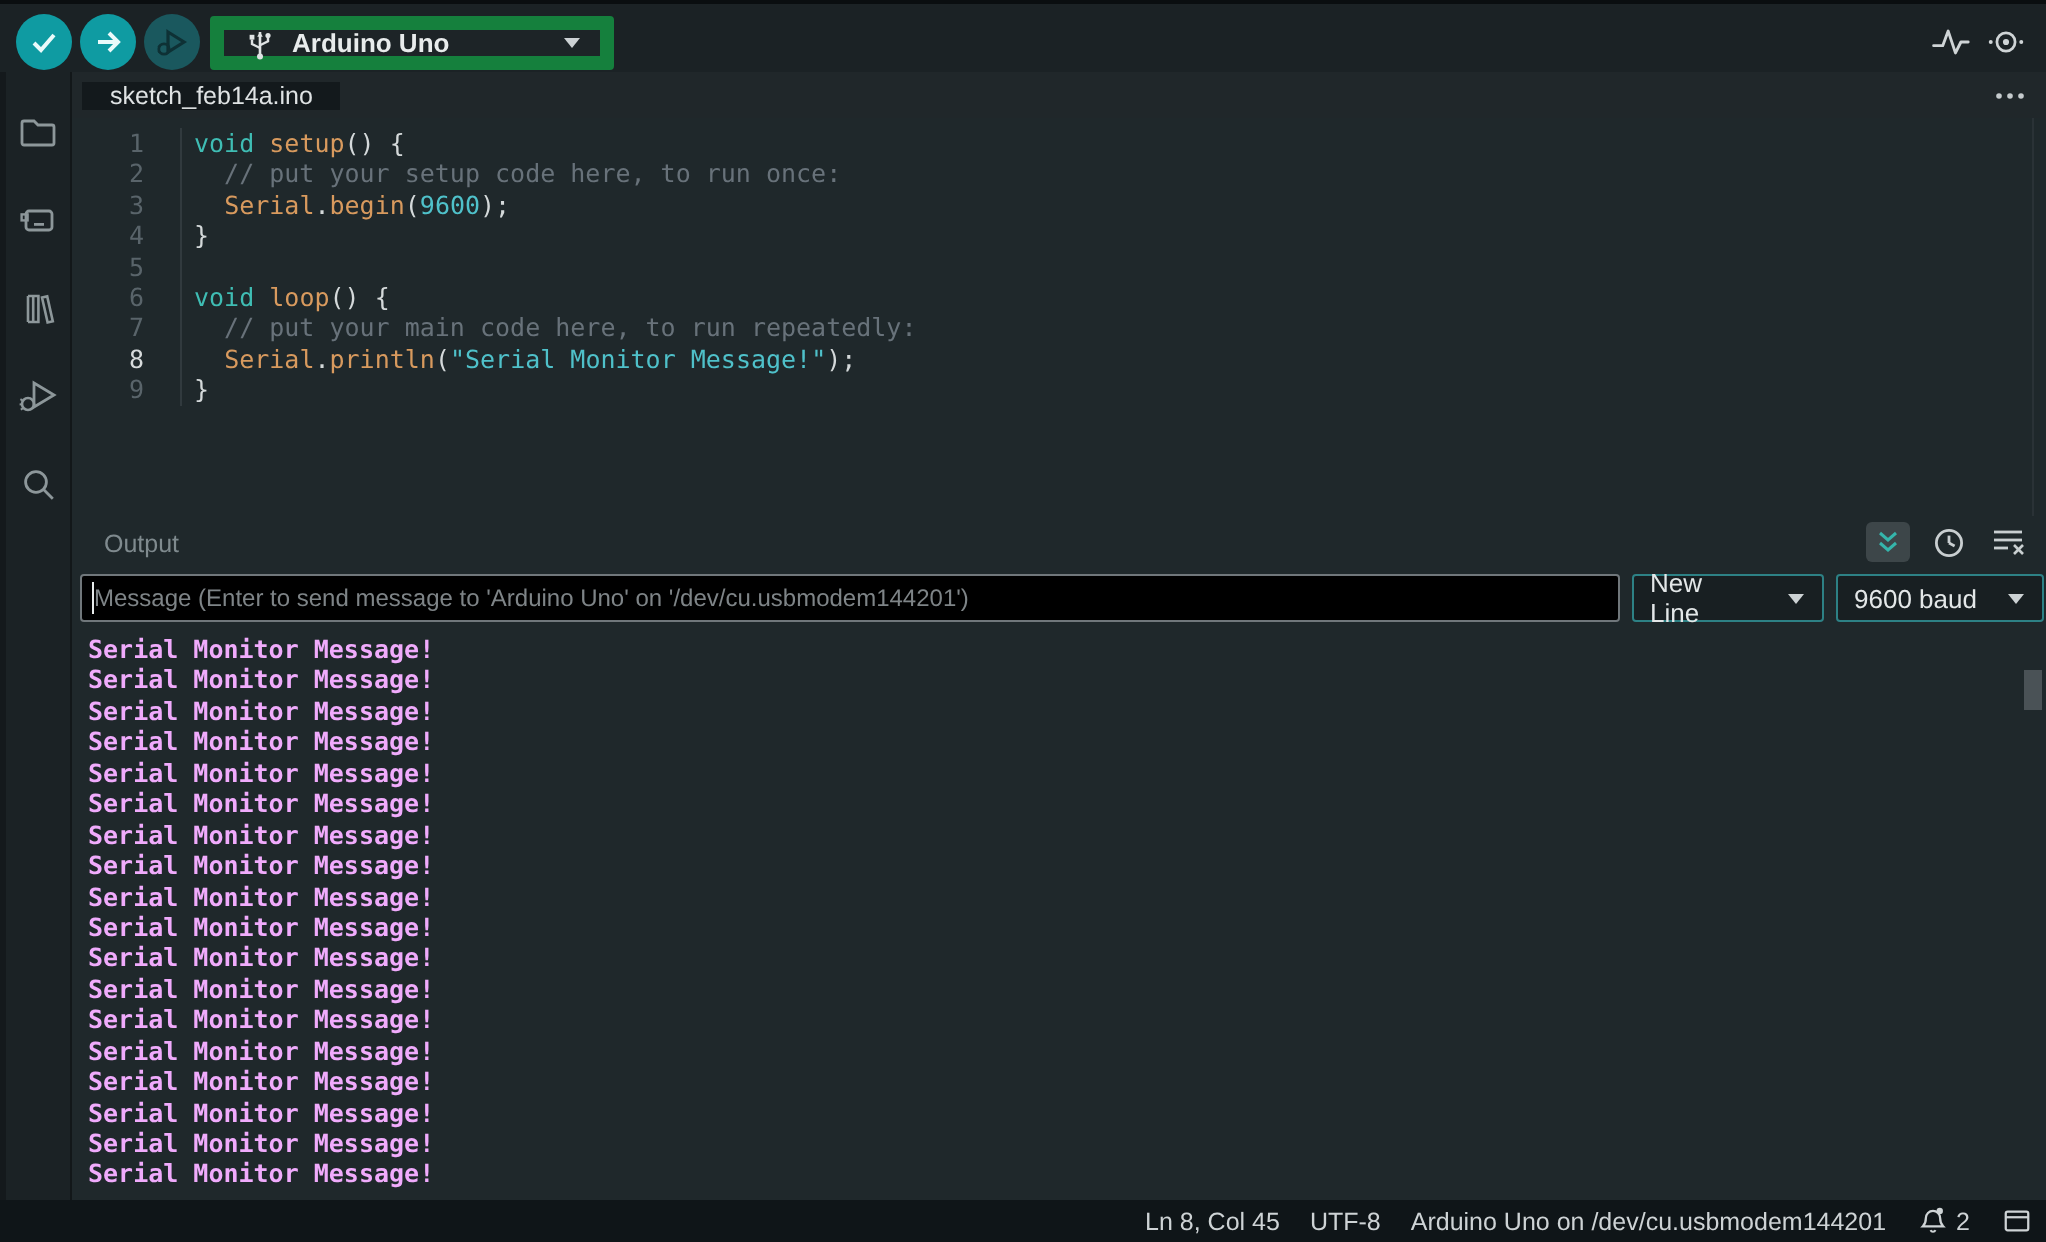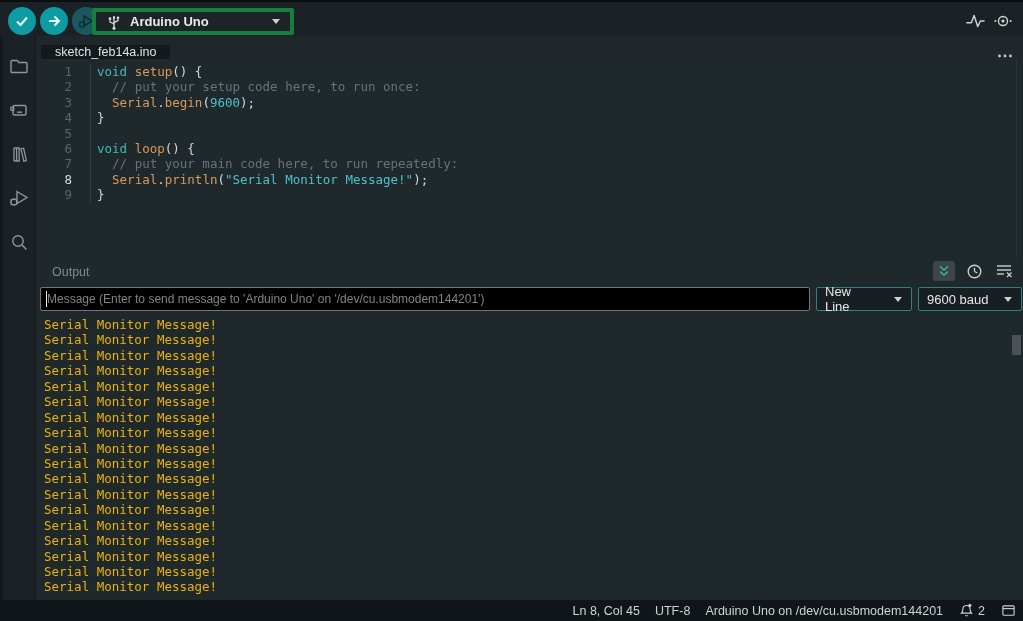--- a/index.html
+++ b/index.html
@@ -12,33 +12,33 @@
   }
   *{margin:0;padding:0;box-sizing:border-box;}
   html,body{background:#000;}
   body{font-family:"Liberation Sans",sans-serif;}
   .app{position:relative;width:1023px;height:621px;background:var(--bg-toolbar);overflow:hidden;}
 
   
   .toolbar{position:absolute;left:0;top:0;width:1023px;height:36px;background:var(--bg-toolbar);border-top:2px solid #0a0e10;}
   .circle-btn{position:absolute;top:5px;width:28px;height:28px;border-radius:50%;background:var(--accent);display:flex;align-items:center;justify-content:center;cursor:pointer;}
   .circle-btn.dim{background:var(--accent-dim);}
-  .board-select{position:absolute;left:92px;top:6px;width:202px;height:27px;border:4px solid #15803d;border-radius:2px;background:#1d2427;display:flex;align-items:center;cursor:pointer;}
+  .board-select{position:absolute;left:105px;top:6px;width:202px;height:27px;border:7px solid #15803d;border-radius:2px;background:#1d2427;display:flex;align-items:center;cursor:pointer;}
   .board-select .lbl{color:#e8ecec;font-size:13px;font-weight:bold;margin-left:8px;}
   .caret{width:0;height:0;border-left:4px solid transparent;border-right:4px solid transparent;border-top:5px solid #ccd2d4;}
   .board-select .caret{margin-left:auto;margin-right:10px;}
   .top-right-icon{position:absolute;top:9px;width:20px;height:20px;color:var(--icon);cursor:pointer;}
 
   
   .sidebar{position:absolute;left:0;top:36px;width:36px;height:564px;background:var(--bg-sidebar);border-right:1px solid #121719;border-left:3px solid #14191c;display:flex;flex-direction:column;align-items:center;}
   .side-item{width:36px;height:44px;display:flex;align-items:center;justify-content:center;color:#8d979a;cursor:pointer;}
 
   
   .main{position:absolute;left:36px;top:36px;width:987px;height:564px;background:var(--bg-editor);}
-  .tabstrip{position:absolute;left:0;top:0;width:987px;height:23px;background:var(--bg-strip);display:flex;align-items:flex-end;}
+  .tabstrip{position:absolute;left:0;top:0;width:987px;height:23px;background:var(--bg-strip);display:flex;align-items:center;}
   .tab{margin-left:5px;padding:0 14px;background:var(--bg-tab);color:#dfe3e4;font-size:12.5px;display:flex;align-items:center;cursor:pointer;}
   .more{margin-left:auto;margin-right:10px;display:flex;align-items:center;color:var(--icon);cursor:pointer;}
 
   
   .editor{position:absolute;left:0;top:23px;width:987px;height:199px;background:var(--bg-editor);padding-top:5px;font-family:"DejaVu Sans Mono",monospace;font-size:12.5px;cursor:text;}
   .code-row{display:flex;height:15.4px;line-height:15.4px;white-space:pre;}
   .ln{width:36px;text-align:right;color:var(--ln);flex:0 0 36px;}
   .ln.active{color:var(--ln-active);}
   .code{border-left:1px solid #313a3e;margin-left:18px;padding-left:6px;}
   .tk-kw{color:var(--kw);} .tk-fn{color:var(--fn);} .tk-str{color:var(--str);}
@@ -58,21 +58,21 @@
   .msg-input-wrap{position:relative;margin-left:4px;width:770px;height:24px;}
   .msg-input{width:100%;height:100%;background:var(--bg-input);border:1px solid #70777b;border-radius:2px;color:#c2410c;font-size:12px;padding:0 6px;outline:none;font-family:Liberation Sans, sans-serif;}
   .msg-input::placeholder{color:#7e8487;}
   .caret-bar{position:absolute;left:6px;top:4px;width:1px;height:16px;background:#e8ecec;}
   .dropdown{height:24px;border:1px solid var(--teal-border);border-radius:2px;background:#181f22;display:flex;align-items:center;color:#e3e7e8;font-size:13px;cursor:pointer;}
   .dd-line{margin-left:6px;width:96px;gap:30px;}
   .dd-baud{margin-left:6px;width:104px;}
   .dropdown .lbl{margin-left:8px;}
   .dropdown .caret{margin-left:auto;margin-right:9px;}
 
-  .serial-out{position:absolute;left:0;top:278px;width:987px;height:286px;background:var(--bg-panel);padding:3px 0 0 8px;font-family:"DejaVu Sans Mono",monospace;font-size:12.5px;font-weight:normal;color:#eab308;overflow:hidden;}
+  .serial-out{position:absolute;left:0;top:278px;width:987px;height:286px;background:var(--bg-panel);padding:3px 0 0 8px;font-family:"DejaVu Sans Mono",monospace;font-size:12.5px;font-weight:bold;color:#f0abfc;overflow:hidden;}
   .serial-line{height:15.45px;line-height:15.45px;white-space:pre;}
   .scroll-thumb{position:absolute;right:2px;top:299px;width:9px;height:20px;background:#4a5256;cursor:grab;}
 
   
   .statusbar{position:absolute;left:0;top:600px;width:1023px;height:21px;background:var(--bg-status);display:flex;align-items:center;justify-content:flex-end;color:#ced3d5;font-size:12.5px;gap:0;}
   .sb-item{margin-right:15px;display:flex;align-items:center;gap:4px;}
   .sb-icon{width:16px;height:16px;color:#ced3d5;display:flex;align-items:center;justify-content:center;}
   svg{display:block;}
 </style>
 </head>

